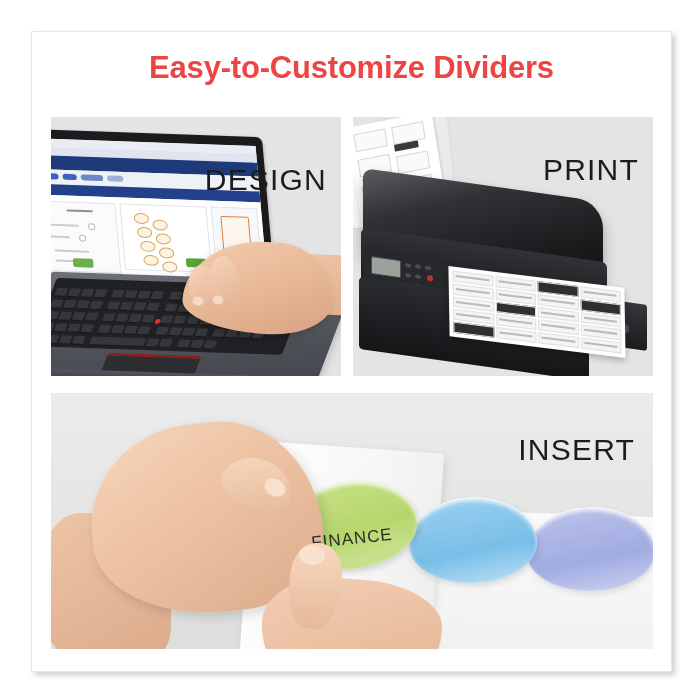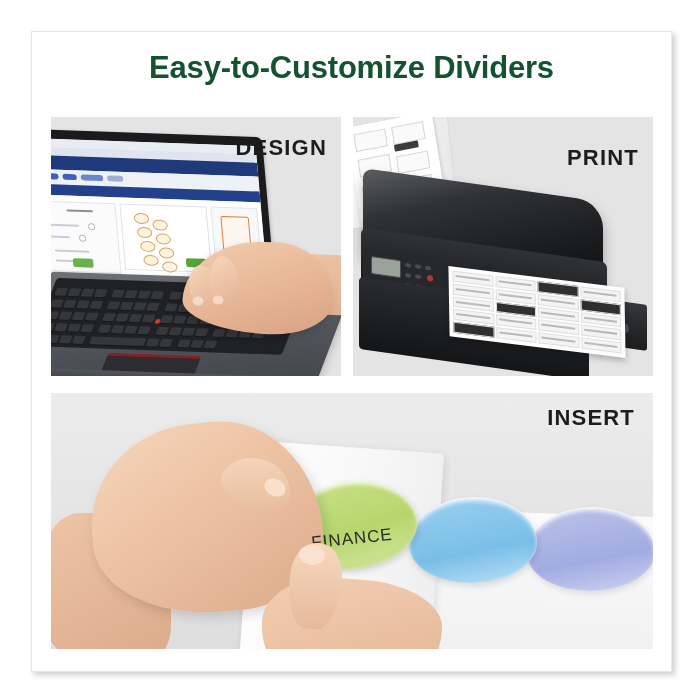--- a/index.html
+++ b/index.html
@@ -21,48 +21,49 @@
     border:1px solid #e6e6e6;
     box-sizing:border-box;
     box-shadow:3px 3px 6px rgba(0,0,0,.20);
   }
 
   
   #title{
     position:absolute;
     left:0;top:18px;width:100%;
     text-align:center;
-    color:#14532d;
+    color:#ef4444;
     font-size:31px;
     font-weight:bold;
     letter-spacing:-0.2px;
     white-space:nowrap;
   }
 
   
   .panel{
     position:absolute;
     background:#e4e4e4;
     overflow:hidden;
   }
   #panel-design{ left:19px;  top:85px;  width:290px; height:259px; }
   #panel-print { left:321px; top:85px;  width:300px; height:259px; }
   #panel-insert{ left:19px;  top:361px; width:602px; height:256px; }
 
   .panel-label{
     position:absolute;
     color:#1c1c1c;
-    font-size:22px;
-    font-weight:700;
+    font-size:30px;
+    font-weight:400;
     letter-spacing:1.2px;
     z-index:40;
     white-space:nowrap;
+    margin-top:28px;
   }
   #label-design{ right:14px; top:18px; }
-  #label-print { right:14px; top:28px; }
+  #label-print { right:14px; top:8px; }
   #label-insert{ right:18px; top:12px; }
 
   
   #laptop{
     position:absolute;
     left:-34px; top:6px;
     width:360px; height:300px;
     transform:rotate(-7deg);
   }
   

